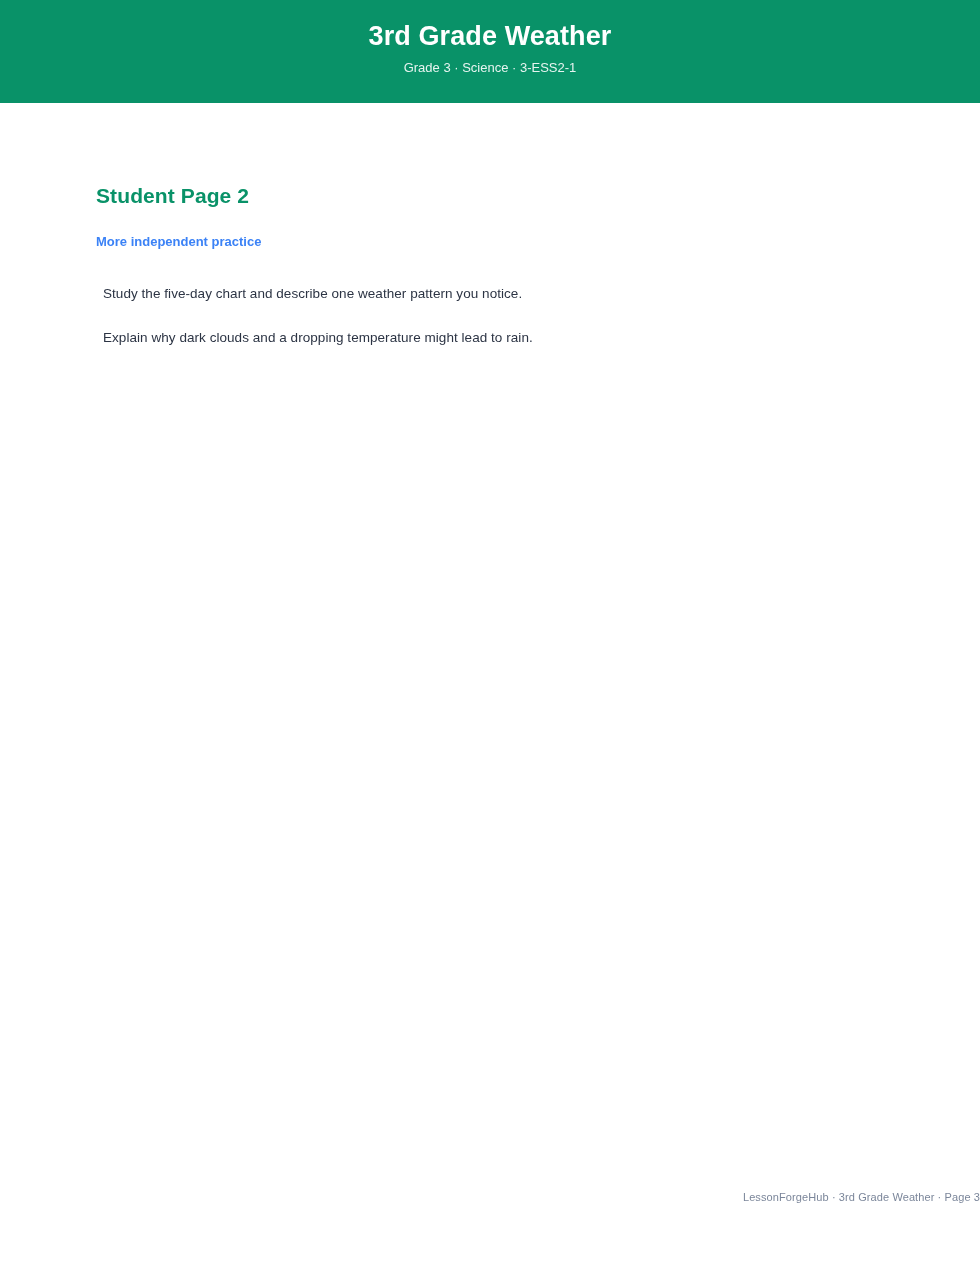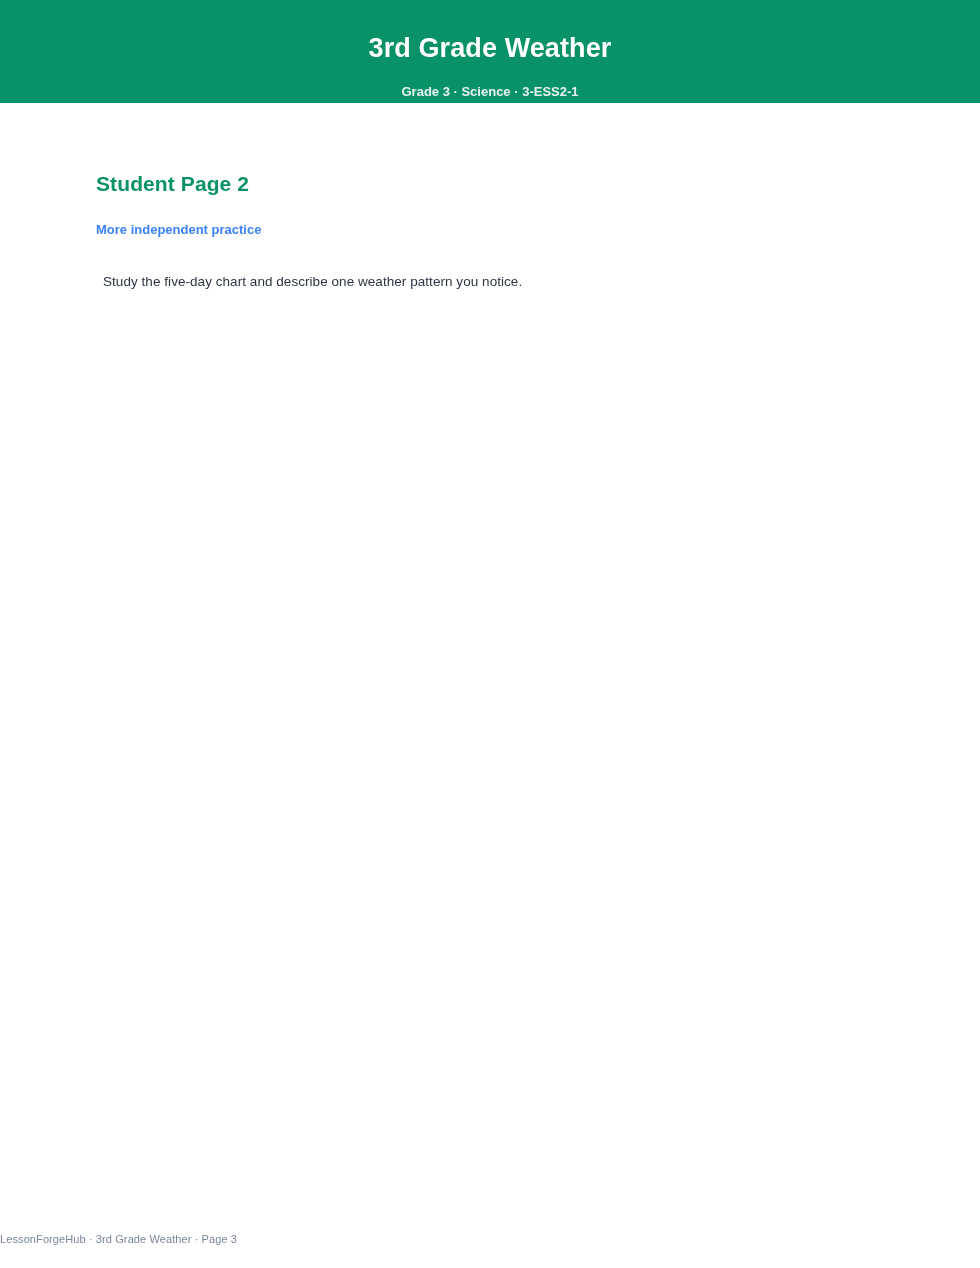--- a/index.html
+++ b/index.html
@@ -39,35 +39,35 @@
     padding-top: 20px;
     flex: 0 0 auto;
   }
   .banner-title {
     font-size: 27px;
     font-weight: bold;
     color: #ffffff;
     line-height: 32px;
     letter-spacing: 0.1px;
     text-align: center;
-    margin: 12px;
+    margin: 0;
   }
   .banner-subtitle {
     font-size: 13px;
-    font-weight: bold;
+    font-weight: normal;
     color: rgba(255, 255, 255, 0.9);
     line-height: 18px;
     text-align: left;
     margin: 7px 0 0 0;
   }
 
   
   .content {
     flex: 1 1 auto;
-    padding: 0 96px;
+    padding: 12px 96px;
     box-sizing: border-box;
     position: relative;
   }
 
   .section-title {
     font-size: 21px;
     font-weight: bold;
     color: #099268;
     line-height: 26px;
     margin: 0;
@@ -94,22 +94,22 @@
     letter-spacing: 0.05px;
   }
   .body-para + .body-para {
     padding-top: 18px;
   }
 
   
   .footer {
     flex: 0 0 auto;
     width: 100%;
-    text-align: left;
-    padding-bottom: 21px;
+    text-align: right;
+    padding-bottom: 63px;
   }
   .footer-text {
     font-size: 11px;
     font-weight: normal;
     color: #7b869a;
     line-height: 15px;
     margin: 0;
     letter-spacing: 0.1px;
   }
 </style>
@@ -123,19 +123,20 @@
     <div class="banner-subtitle">Grade 3 · Science · 3-ESS2-1</div>
   </header>
 
   <main class="content">
     <h2 class="section-title">Student Page 2</h2>
 
     <div class="subhead">More independent practice</div>
 
     <p class="body-para">Study the five-day chart and describe one weather pattern you notice.</p>
 
+    <p class="body-para">Explain why dark clouds and a dropping temperature might lead to rain.</p>
   </main>
 
   <footer class="footer">
     <div class="footer-text">LessonForgeHub · 3rd Grade Weather · Page 3</div>
   </footer>
 
 </div>
 
 </body></html>

